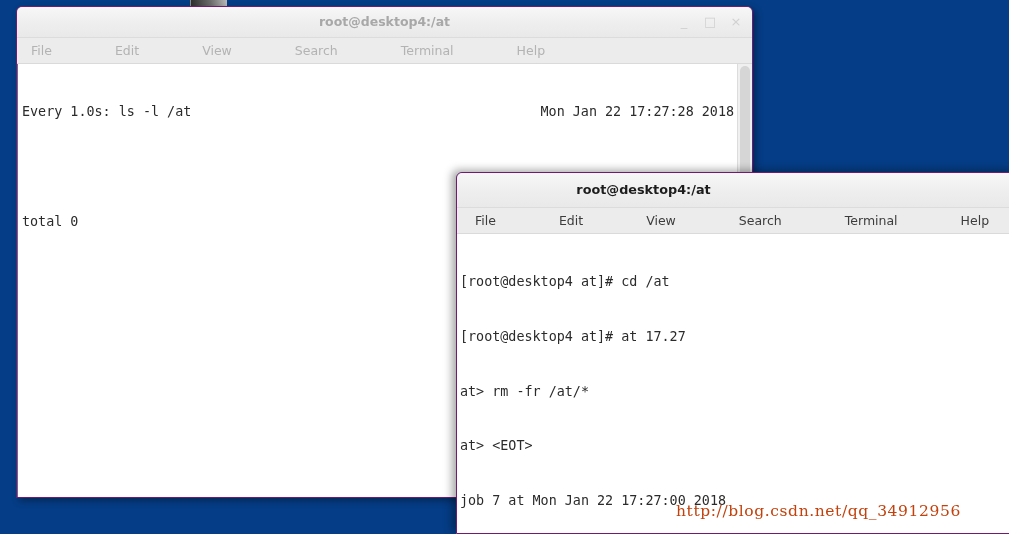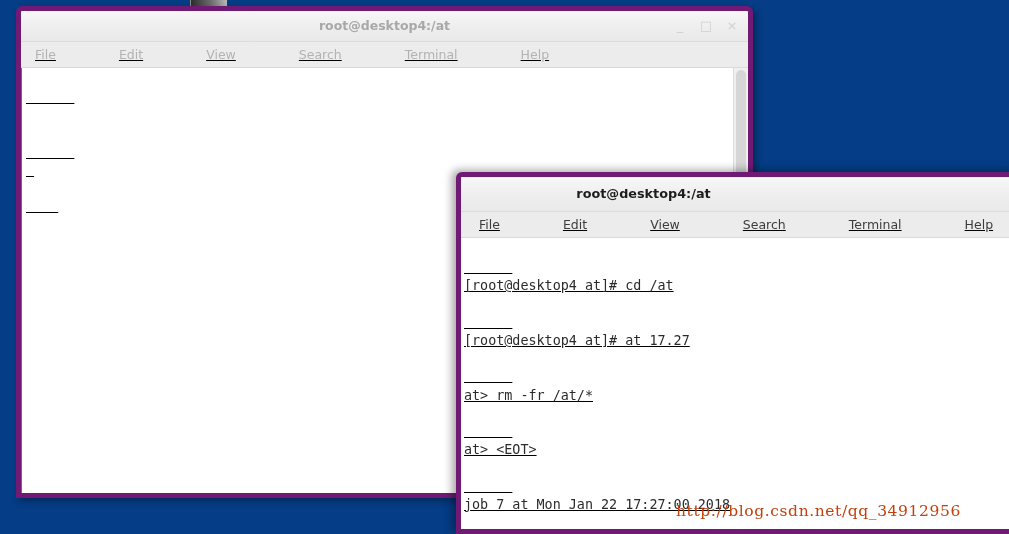--- a/index.html
+++ b/index.html
@@ -51,24 +51,23 @@
     width: 36px; height: 6px;
     background: linear-gradient(to right, #2e2e2e 0%, #6d6d6d 55%, #b9b9b9 100%);
     border-left: 1px solid #8a8a8a;
   }
 
   
   .term-window {
     position: absolute;
     box-sizing: border-box;
     background: #737373;
-    border: 5px solid #701a75;
+    border: 1px solid #701a75;
     border-radius: 6px 6px 0 0;
     overflow: hidden;
-    text-decoration: underline;
   }
   .titlebar {
     height: 30px;
     position: relative;
     background: linear-gradient(to bottom, #f7f7f7 0%, #eeeeee 55%, #e9e9e9 100%);
     border-bottom: 1px solid #dcdcdc;
   }
   .title-text {
     position: absolute;
     left: 0; right: 0; top: 0;
@@ -226,22 +225,23 @@
     <div class="menu-item">File</div>
     <div class="menu-item">Edit</div>
     <div class="menu-item">View</div>
     <div class="menu-item">Search</div>
     <div class="menu-item">Terminal</div>
     <div class="menu-item">Help</div>
   </div>
 
   <div class="term-body">
     <div class="term-lines">
-      <div class="term-line"></div>
+      <div class="term-line"><span>Every 1.0s: ls -l /at</span><span class="right-part">Mon Jan 22 17:27:28 2018</span></div>
       <div class="term-line">&nbsp;</div>
+      <div class="term-line">total 0</div>
     </div>
     <div id="scrollbar-1">
       <div class="thumb"></div>
     </div>
   </div>
 </div>
 
 <div class="term-window" id="window-2">
   <div class="titlebar">
     <div class="title-text">root@desktop4:/at</div>

